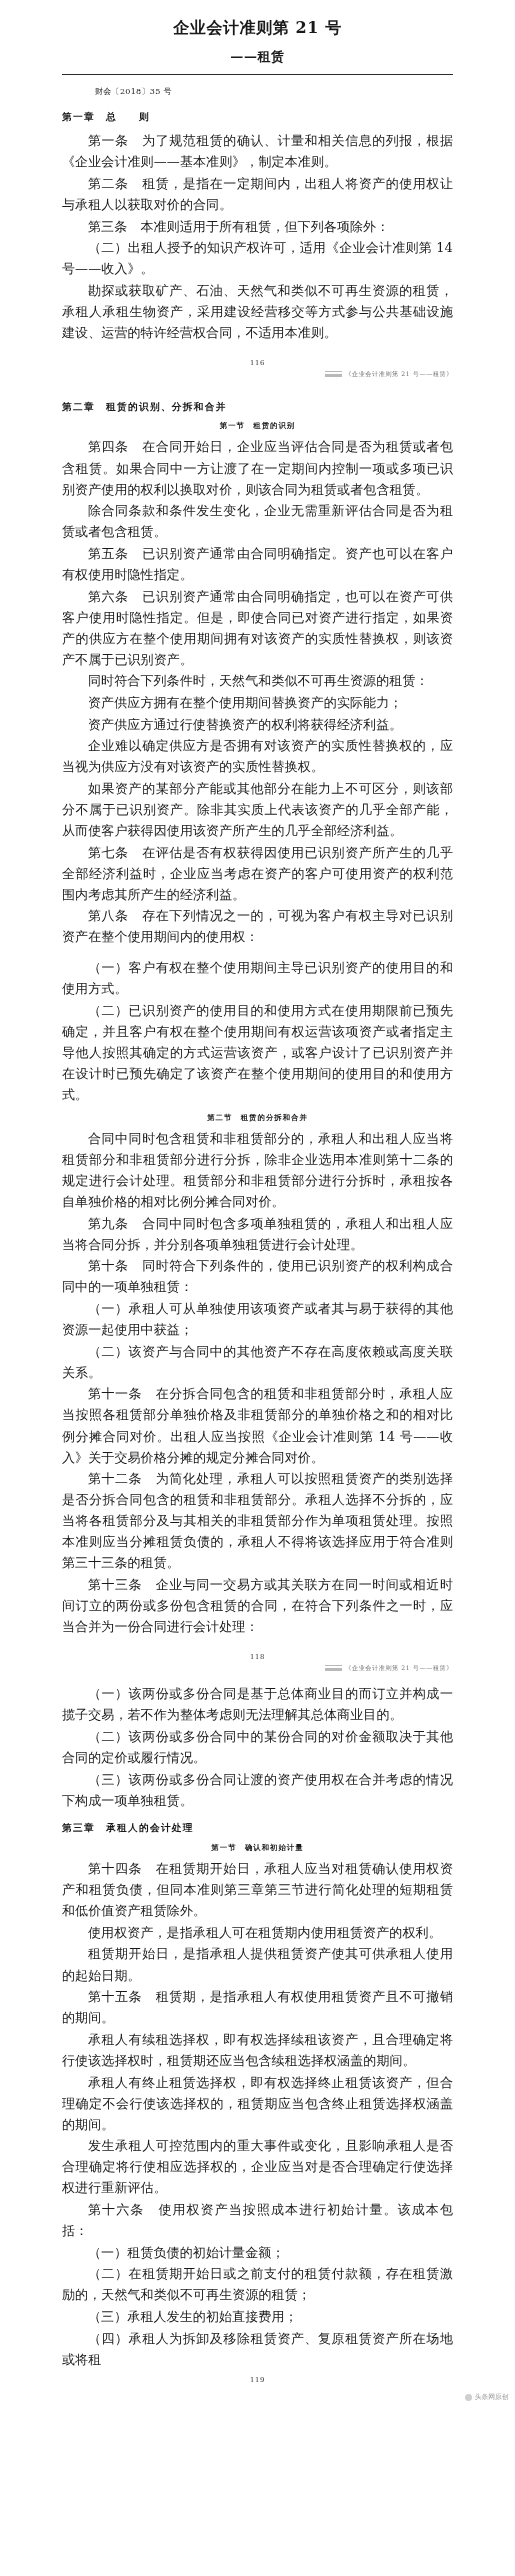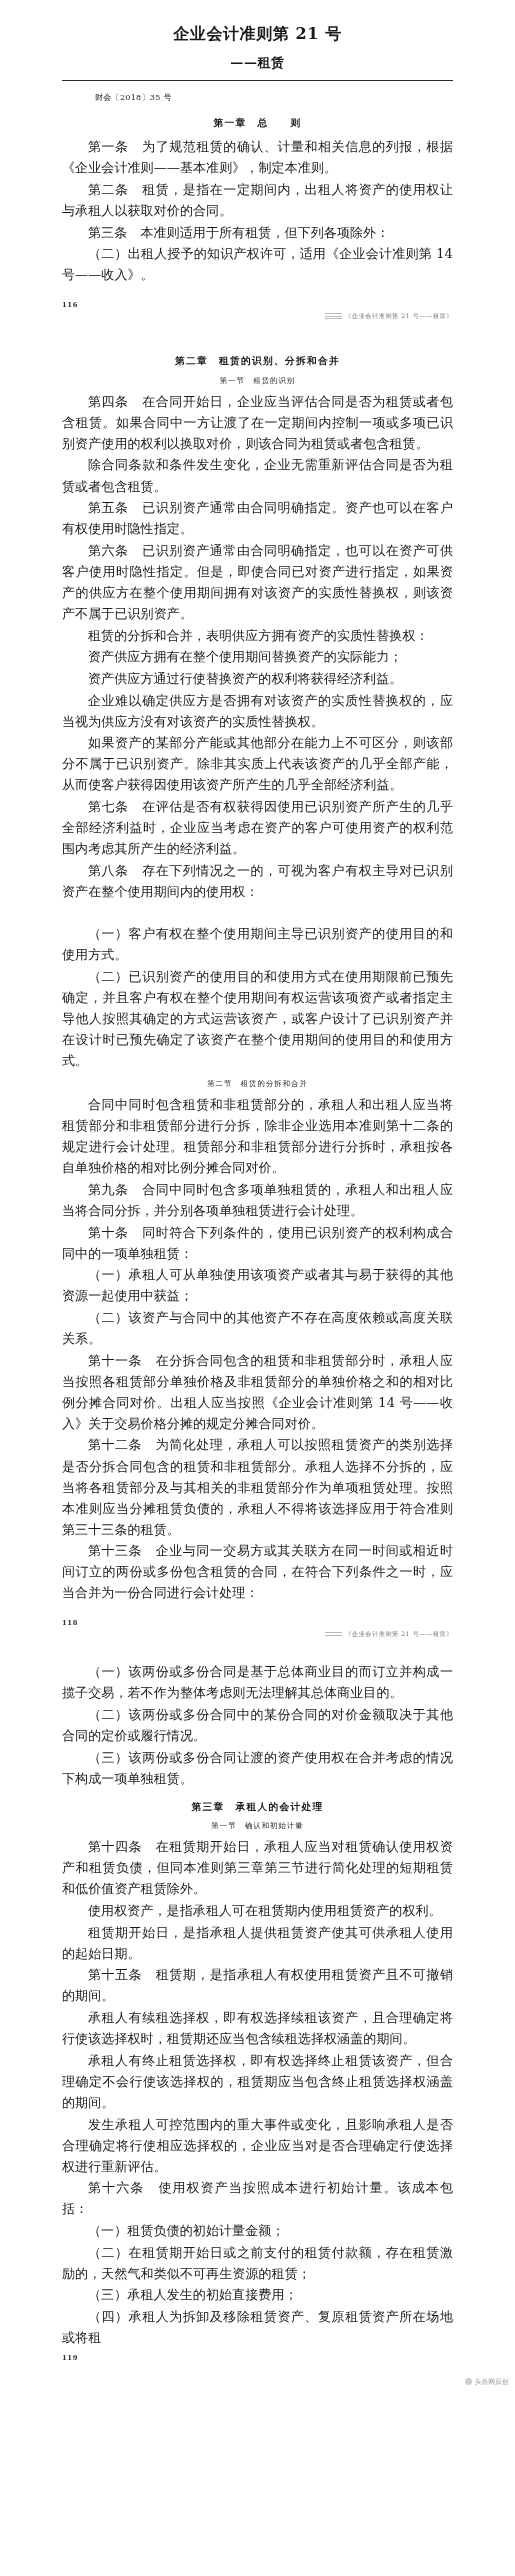--- a/index.html
+++ b/index.html
@@ -5,21 +5,21 @@
   html,body{margin:0;padding:0;}
   body{
     width:515px;
     background:#ffffff;
     font-family:"DejaVu Serif","Liberation Serif",serif;
     color:#1a1a1a;
   }
   .page{
     width:515px;
     box-sizing:border-box;
-    padding:6px 62px;
+    padding:0 62px;
     position:relative;
   }
   .doc-title{
     text-align:center;
     font-size:16px;
     font-weight:bold;
     letter-spacing:0.6px;
     padding-top:16.7px;
     line-height:1.35;
   }
@@ -35,52 +35,51 @@
     border:none;
     border-top:0.6px solid #2b2b2b;
     margin:7.7px 0 10.3px 0;
   }
   .docnum{
     font-size:8px;
     margin:0 0 14px 33px;
     letter-spacing:0.3px;
   }
   .chapter{
-    text-align:center;
+    text-align:left;
     font-size:9.7px;
     font-weight:bold;
     letter-spacing:1.3px;
     margin:11.6px 0 6.4px 0;
   }
   .section{
     text-align:center;
     font-size:7.4px;
-    font-weight:normal;
+    font-weight:bold;
     letter-spacing:1px;
     margin:7.7px 0 5.2px 0;
   }
   p.para{
     font-size:13px;
     line-height:1.62;
     margin:0 0 0.6px 0;
     text-align:justify;
     text-indent:2em;
     letter-spacing:0.1px;
   }
   .footer{
     position:relative;
     height:30px;
     margin-top:6.4px;
   }
   .pagenum{
-    text-align:left;
+    text-align:center;
     font-size:6.8px;
     color:#333;
     letter-spacing:0.6px;
-    font-weight:bold;
   }
   .runhead{
     display:flex;
     align-items:center;
     gap:3.2px;
     font-size:6.1px;
     color:#6d6d6d;
     letter-spacing:0.6px;
     margin-top:2.6px;
   }
@@ -119,40 +118,41 @@
   <div class="doc-subtitle">——租赁</div>
   <hr class="rule">
   <div class="docnum">财会〔2018〕35 号</div>
 
   <div class="chapter">第一章　总　　则</div>
 
   <p class="para">第一条　为了规范租赁的确认、计量和相关信息的列报，根据《企业会计准则——基本准则》，制定本准则。</p>
   <p class="para">第二条　租赁，是指在一定期间内，出租人将资产的使用权让与承租人以获取对价的合同。</p>
   <p class="para">第三条　本准则适用于所有租赁，但下列各项除外：</p>
   <p class="para">（二）出租人授予的知识产权许可，适用《企业会计准则第 14 号——收入》。</p>
+  <p class="para">勘探或获取矿产、石油、天然气和类似不可再生资源的租赁，承租人承租生物资产，采用建设经营移交等方式参与公共基础设施建设、运营的特许经营权合同，不适用本准则。</p>
 
   <div class="spacer"></div>
   <div class="footer">
     <div class="pagenum">116</div>
     <div class="runhead right">
       <span class="bars"></span>
       <span class="rtxt">《企业会计准则第 21 号——租赁》</span>
     </div>
   </div>
 </div>
 
 <div class="page">
   <div class="chapter">第二章　租赁的识别、分拆和合并</div>
   <div class="section">第一节　租赁的识别</div>
 
   <p class="para">第四条　在合同开始日，企业应当评估合同是否为租赁或者包含租赁。如果合同中一方让渡了在一定期间内控制一项或多项已识别资产使用的权利以换取对价，则该合同为租赁或者包含租赁。</p>
   <p class="para">除合同条款和条件发生变化，企业无需重新评估合同是否为租赁或者包含租赁。</p>
   <p class="para">第五条　已识别资产通常由合同明确指定。资产也可以在客户有权使用时隐性指定。</p>
   <p class="para">第六条　已识别资产通常由合同明确指定，也可以在资产可供客户使用时隐性指定。但是，即使合同已对资产进行指定，如果资产的供应方在整个使用期间拥有对该资产的实质性替换权，则该资产不属于已识别资产。</p>
-  <p class="para">租赁的分拆和合并，表明供应方拥有资产的实质性替换权：</p>
+  <p class="para">同时符合下列条件时，天然气和类似不可再生资源的租赁：</p>
   <p class="para">资产供应方拥有在整个使用期间替换资产的实际能力；</p>
   <p class="para">资产供应方通过行使替换资产的权利将获得经济利益。</p>
   <p class="para">企业难以确定供应方是否拥有对该资产的实质性替换权的，应当视为供应方没有对该资产的实质性替换权。</p>
   <p class="para">如果资产的某部分产能或其他部分在能力上不可区分，则该部分不属于已识别资产。除非其实质上代表该资产的几乎全部产能，从而使客户获得因使用该资产所产生的几乎全部经济利益。</p>
   <p class="para">第七条　在评估是否有权获得因使用已识别资产所产生的几乎全部经济利益时，企业应当考虑在资产的客户可使用资产的权利范围内考虑其所产生的经济利益。</p>
   <p class="para">第八条　存在下列情况之一的，可视为客户有权主导对已识别资产在整个使用期间内的使用权：</p>
 
   <div class="spacer"></div>
 </div>
 

